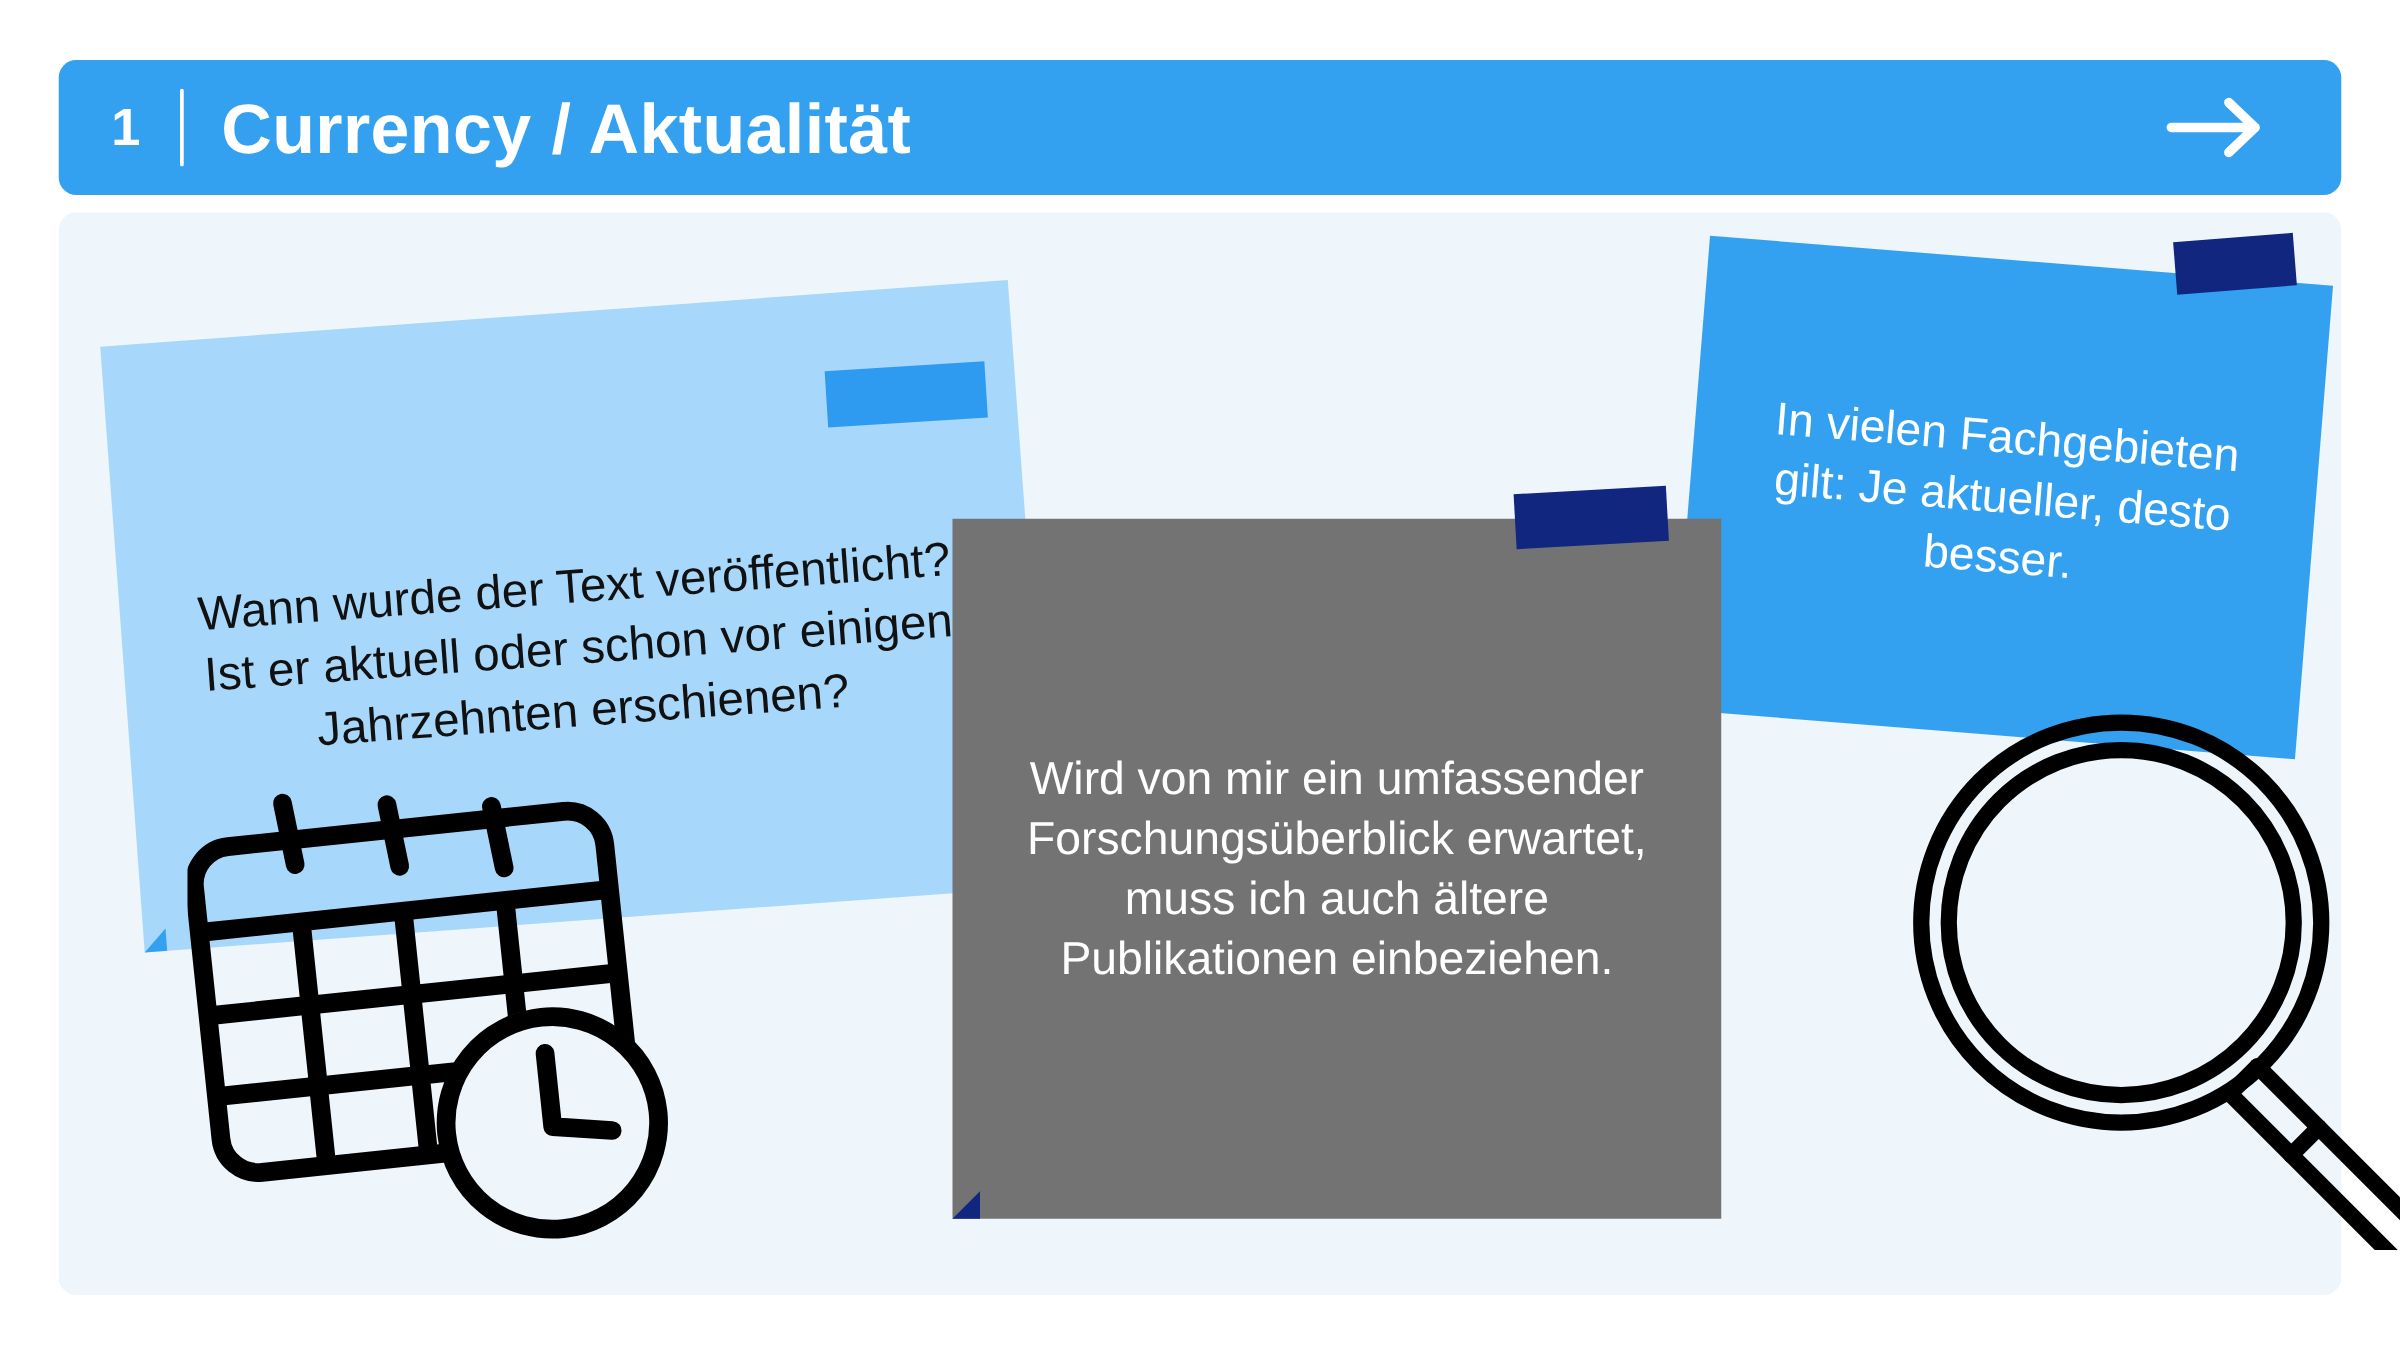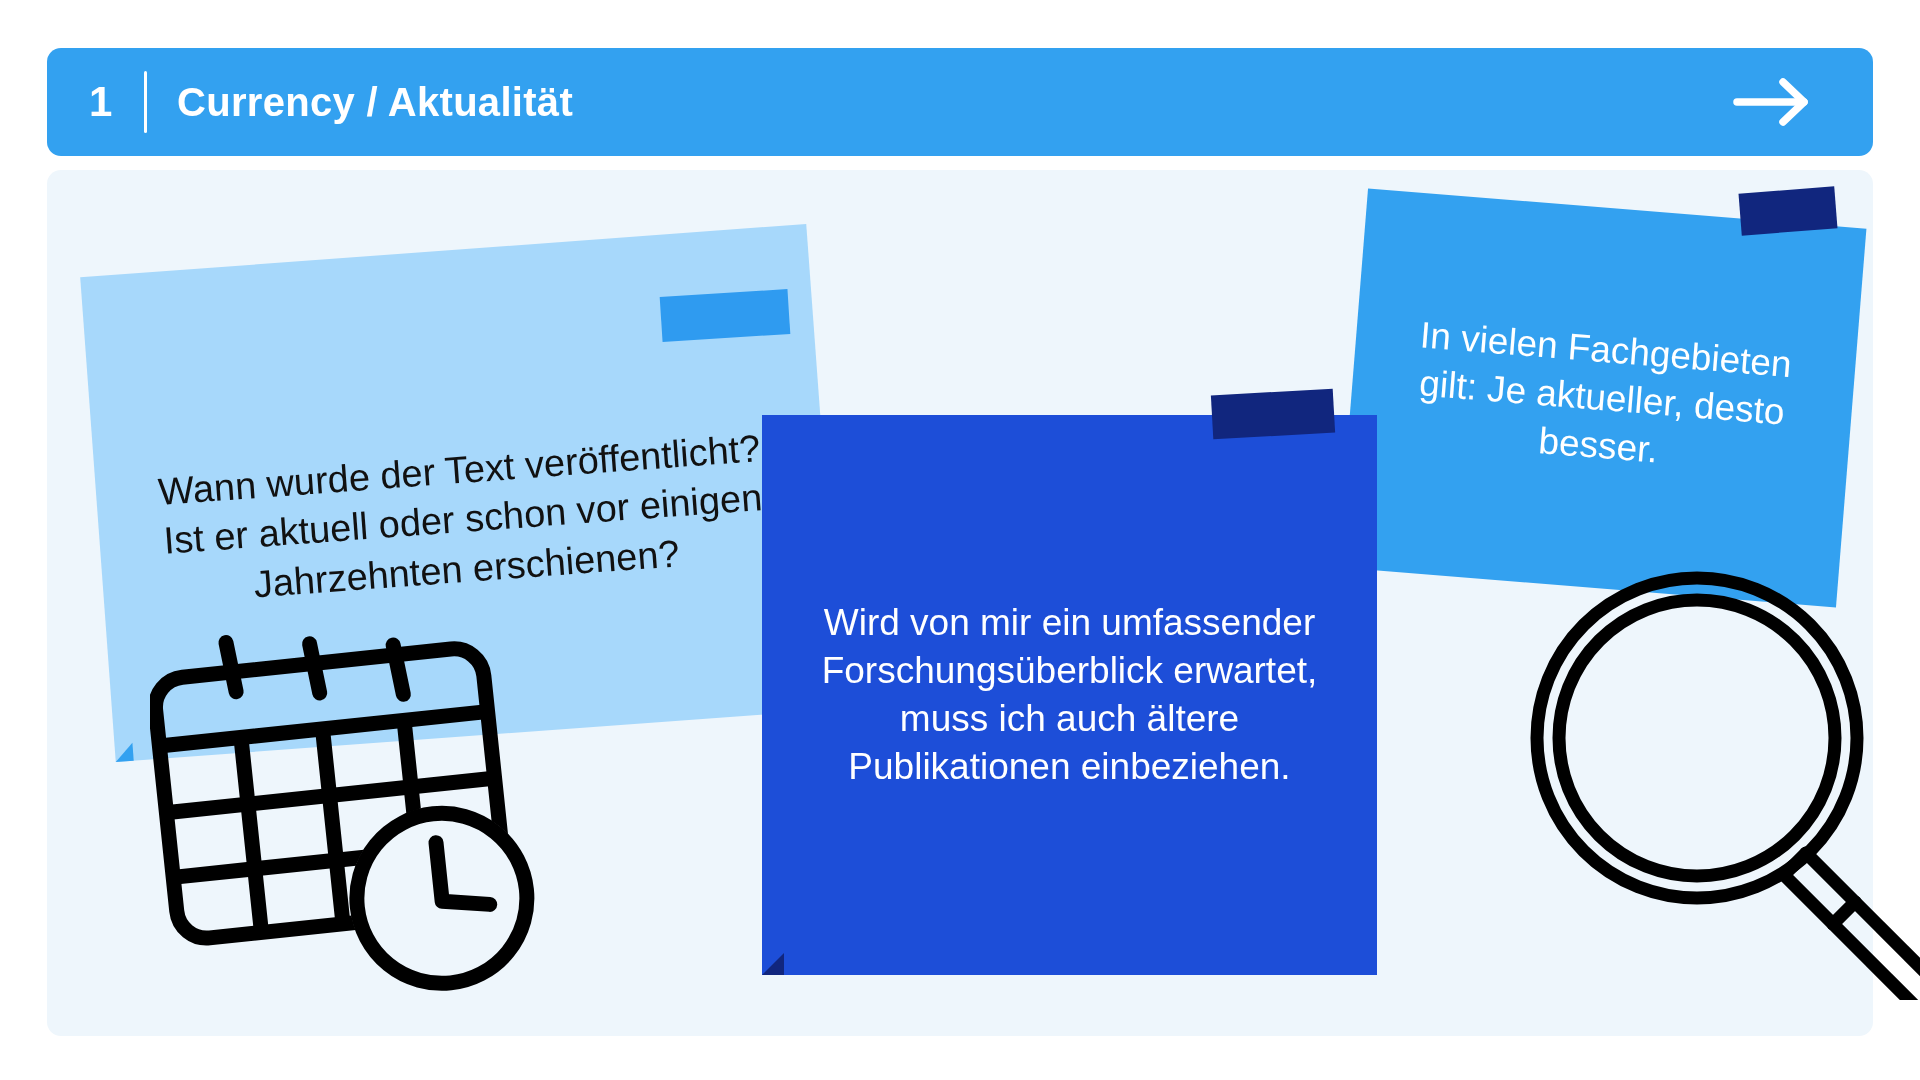--- a/index.html
+++ b/index.html
@@ -41,21 +41,21 @@
   #header-divider {
     width: 3px;
     height: 62px;
     background: #ffffff;
     margin: 0 30px 0 22px;
     border-radius: 2px;
     flex: none;
   }
   #header-title {
     color: #ffffff;
-    font-size: 40px;
+    font-size: 56px;
     font-weight: bold;
     letter-spacing: 0.3px;
     white-space: nowrap;
   }
   #header-spacer { flex: 1 1 auto; }
   #next-arrow-icon {
     width: 90px;
     height: 54px;
     flex: none;
     margin-right: 22px;
@@ -131,21 +131,21 @@
     padding: 0 34px;
     box-sizing: border-box;
   }
 
   
   #note-scope {
     left: 762px;
     top: 415px;
     width: 615px;
     height: 560px;
-    background: #1d4ed8;
+    background: #737373;
     z-index: 6;
   }
   #note-scope .note-text {
     color: #ffffff;
     font-size: 37px;
     padding: 0 36px;
     box-sizing: border-box;
   }
 
   

